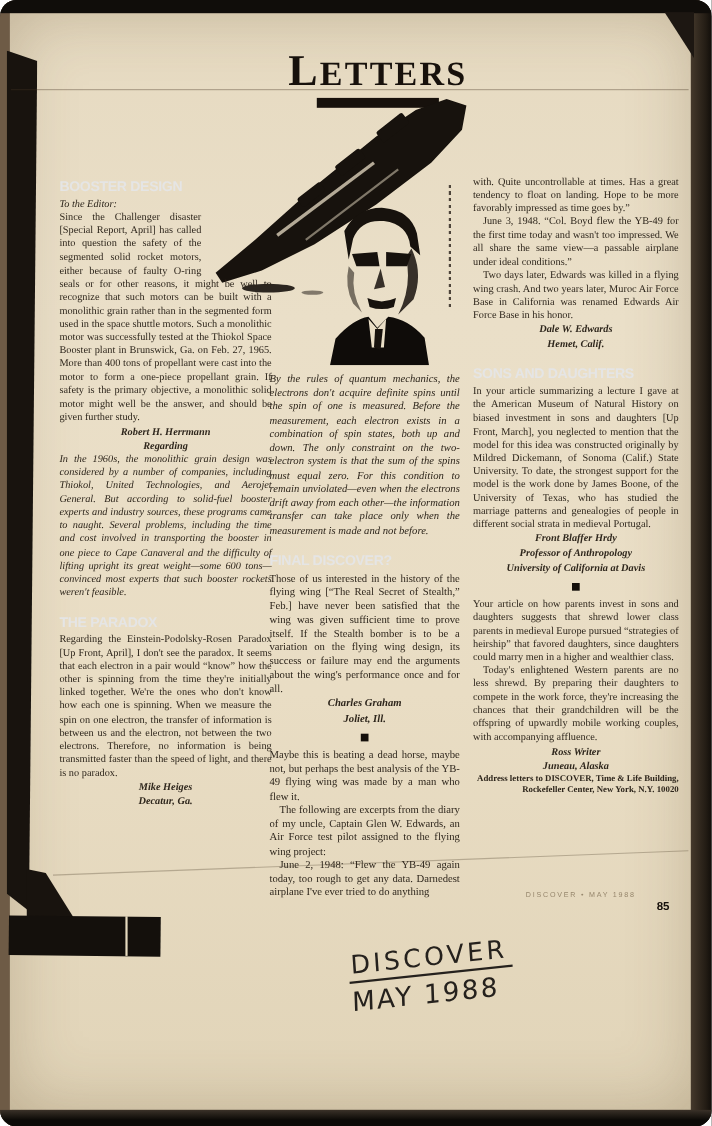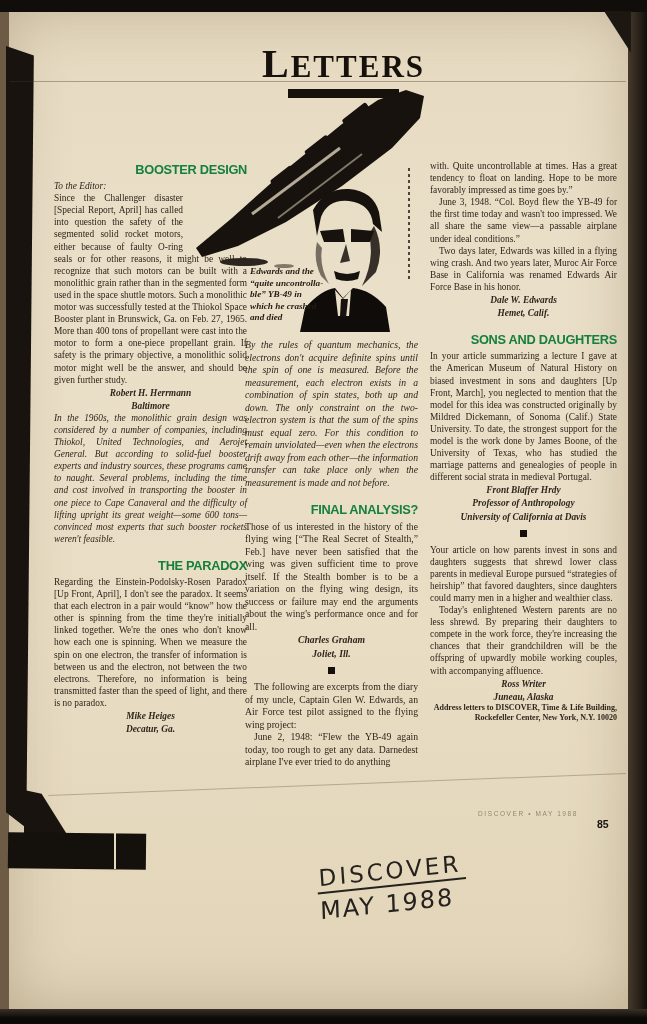--- a/index.html
+++ b/index.html
@@ -1,17 +1,17 @@
 <!DOCTYPE html>
 <html><head>
 <meta charset="utf-8">
 <style>
   html,body{margin:0;padding:0;}
   .stage{position:relative;width:647px;height:1024px;background:#1a1511;overflow:hidden;
-         font-family:"Liberation Serif",serif;}
+         font-family:"Liberation Serif",serif;border-radius:15px;}
   
   .edge-left-brown{position:absolute;left:0;top:0;width:11px;height:100%;background:#6e5b46;}
   .edge-right{position:absolute;right:0;top:0;width:19px;height:100%;
               background:linear-gradient(90deg,#45392c,#241d15 70%,#120e0a);}
   .edge-top{position:absolute;left:0;top:0;width:100%;height:12px;background:#100d0a;}
   .edge-bottom{position:absolute;left:0;bottom:0;width:100%;height:15px;
                background:linear-gradient(180deg,#3a3128,#0c0a07 60%);}
   .sheet{position:absolute;left:9px;top:11px;width:622px;height:998px;
          background:linear-gradient(180deg,#e6dac1,#eadfc8 28%,#e9ddc4 62%,#e1d4b8);
          box-shadow:inset 0 0 60px rgba(96,74,44,.28);}
@@ -36,21 +36,21 @@
   
   .photo-credit{position:absolute;left:408px;top:168px;width:2px;height:112px;
     background:repeating-linear-gradient(180deg,#4d443a 0 3px,transparent 3px 6px);}
   .caption{position:absolute;left:250px;top:266px;width:88px;font-style:italic;font-weight:700;
            font-size:9.2px;line-height:11.6px;color:#241c13;}
   
   .col{position:absolute;text-align:justify;font-size:9.4px;line-height:12.1px;color:#2e261c;}
   .col p{margin:0;text-indent:9px;}
   .col p.ni{text-indent:0;}
   .h{font-family:"Liberation Sans",sans-serif;font-weight:800;font-size:12.8px;
-     letter-spacing:-.3px;color:#15803d;margin:0 0 4px;text-align:right;}
+     letter-spacing:-.3px;color:#e5e5e5;margin:0 0 4px;text-align:left;}
   .h.gap{margin-top:15px;}
   .sig{text-align:center;font-style:italic;font-weight:700;margin:1px 0 0;}
   .note{font-style:italic;margin-top:15px;}
   .sq{width:7px;height:7px;background:#15100b;margin:7px auto;}
   .addr{font-weight:700;font-size:8px;line-height:10px;margin-top:27px;text-align:right;}
   
   .foot-mag{position:absolute;left:478px;top:810px;font-family:"Liberation Sans",sans-serif;
             font-size:6.5px;letter-spacing:1.6px;color:#97876d;}
   .foot-page{position:absolute;left:597px;top:806px;font-family:Liberation Sans, sans-serif;
              font-weight:800;font-size:10.5px;color:#17110c;margin-top:12px;}
@@ -103,48 +103,42 @@
     <path d="M43,85 Q56,91 69,85 L67,93 Q56,97 45,93 Z" fill="#17120d"></path>
     <path d="M83,40 Q94,62 85,86 L71,100 Q84,74 78,48 Z" fill="#17120d" opacity=".85"></path>
     <path d="M26,56 Q22,74 30,90 L38,98 Q28,80 31,62 Z" fill="#17120d" opacity=".55"></path>
     <path d="M14,122 Q30,104 44,102 L52,112 L62,102 Q80,104 95,121 L99,146 L9,146 Z" fill="#0f0c09"></path>
     <polygon points="44,104 52,113 60,104 58,130 47,130" fill="#e9dec6"></polygon>
     <polygon points="50,113 57,113 55,132 49,130" fill="#17120d"></polygon>
   </svg>
 
   <div class="photo-credit"></div>
 
-  <div class="caption">
-    <span style="display:block">Edwards and the</span>
-    <span style="display:block">“quite uncontrolla-</span>
-    <span style="display:block">ble” YB-49 in</span>
-    <span style="display:block">which he crashed</span>
-    <span style="display:block">and died</span>
-  </div>
 
   <div class="col" style="left:54px;top:164px;width:193px;">
     <div class="h">BOOSTER DESIGN</div>
     <p class="ni" style="font-style:italic">To the Editor:</p>
     <p class="ni"><span class="float-spacer"></span><span>Since the Challenger disaster [Special Report, April] has called into question the safety of the segmented solid rocket motors, either because of faulty O-ring seals or for other reasons, it might be well to recognize that such motors can be built with a monolithic grain rather than in the segmented form used in the space shuttle motors. Such a monolithic motor was successfully tested at the Thiokol Space Booster plant in Brunswick, Ga. on Feb. 27, 1965. More than 400 tons of propellant were cast into the motor to form a one-piece propellant grain. If safety is the primary objective, a monolithic solid motor might well be the answer, and should be given further study.</span></p>
     <div class="sig">Robert H. Herrmann</div>
-    <div class="sig">Baltimore</div>
+    <div class="sig">Regarding</div>
     <p class="ni note">In the 1960s, the monolithic grain design was considered by a number of companies, including Thiokol, United Technologies, and Aerojet General. But according to solid-fuel booster experts and industry sources, these programs came to naught. Several problems, including the time and cost involved in transporting the booster in one piece to Cape Canaveral and the difficulty of lifting upright its great weight—some 600 tons—convinced most experts that such booster rockets weren't feasible.</p>
     <div class="h gap">THE PARADOX</div>
     <p class="ni">Regarding the Einstein-Podolsky-Rosen Paradox [Up Front, April], I don't see the paradox. It seems that each electron in a pair would “know” how the other is spinning from the time they're initially linked together. We're the ones who don't know how each one is spinning. When we measure the spin on one electron, the transfer of information is between us and the electron, not between the two electrons. Therefore, no information is being transmitted faster than the speed of light, and there is no paradox.</p>
     <div class="sig">Mike Heiges</div>
     <div class="sig">Decatur, Ga.</div>
   </div>
 
   <div class="col" style="left:245px;top:339px;width:173px;font-size:9.7px;line-height:12.5px;">
     <p class="ni note" style="margin-top:0">By the rules of quantum mechanics, the electrons don't acquire definite spins until the spin of one is measured. Before the measurement, each electron exists in a combination of spin states, both up and down. The only constraint on the two-electron system is that the sum of the spins must equal zero. For this condition to remain unviolated—even when the electrons drift away from each other—the information transfer can take place only when the measurement is made and not before.</p>
-    <div class="h gap">FINAL ANALYSIS?</div>
+    <div class="h gap">FINAL DISCOVER?</div>
     <p class="ni">Those of us interested in the history of the flying wing [“The Real Secret of Stealth,” Feb.] have never been satisfied that the wing was given sufficient time to prove itself. If the Stealth bomber is to be a variation on the flying wing design, its success or failure may end the arguments about the wing's performance once and for all.</p>
     <div class="sig">Charles Graham</div>
     <div class="sig">Joliet, Ill.</div>
     <div class="sq"></div>
+    <p class="ni">Maybe this is beating a dead horse, maybe not, but perhaps the best analysis of the YB-49 flying wing was made by a man who flew it.</p>
     <p>The following are excerpts from the diary of my uncle, Captain Glen W. Edwards, an Air Force test pilot assigned to the flying wing project:</p>
     <p>June 2, 1948: “Flew the YB-49 again today, too rough to get any data. Darnedest airplane I've ever tried to do anything</p>
   </div>
 
   <div class="col" style="left:430px;top:160px;width:187px;">
     <p class="ni">with. Quite uncontrollable at times. Has a great tendency to float on landing. Hope to be more favorably impressed as time goes by.”</p>
     <p>June 3, 1948. “Col. Boyd flew the YB-49 for the first time today and wasn't too impressed. We all share the same view—a passable airplane under ideal conditions.”</p>
     <p>Two days later, Edwards was killed in a flying wing crash. And two years later, Muroc Air Force Base in California was renamed Edwards Air Force Base in his honor.</p>
     <div class="sig">Dale W. Edwards</div>
     <div class="sig">Hemet, Calif.</div>

